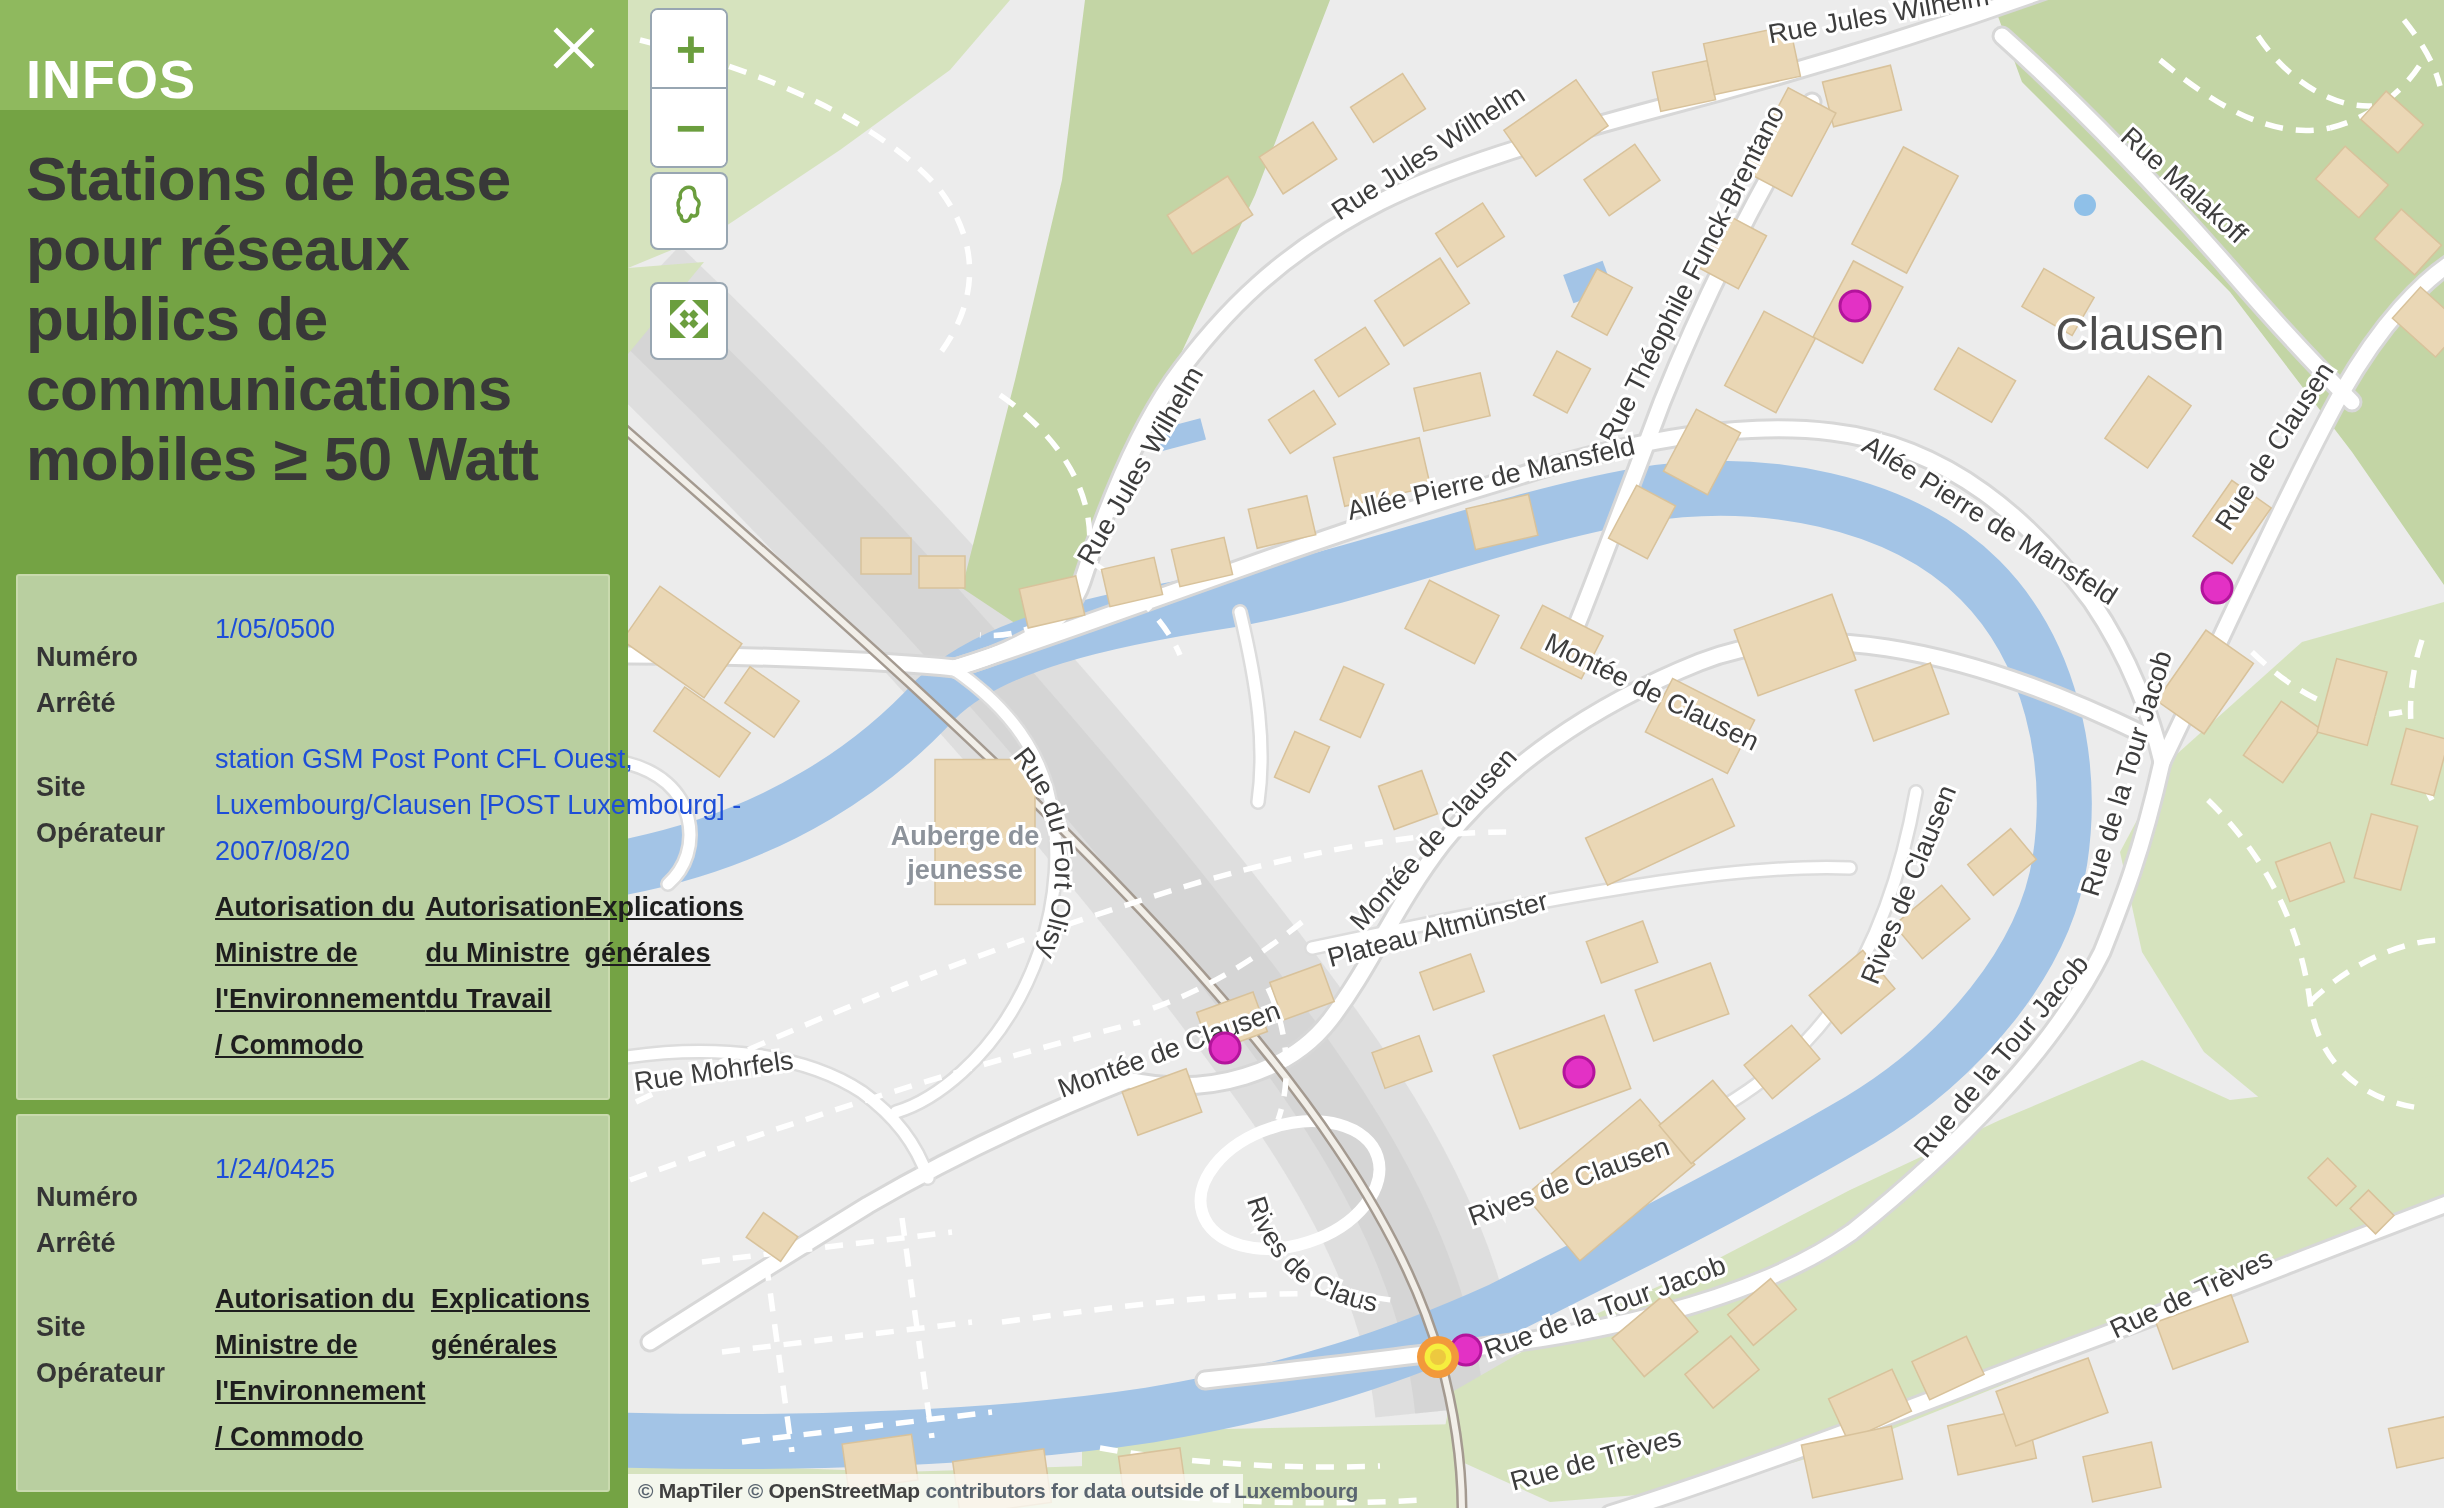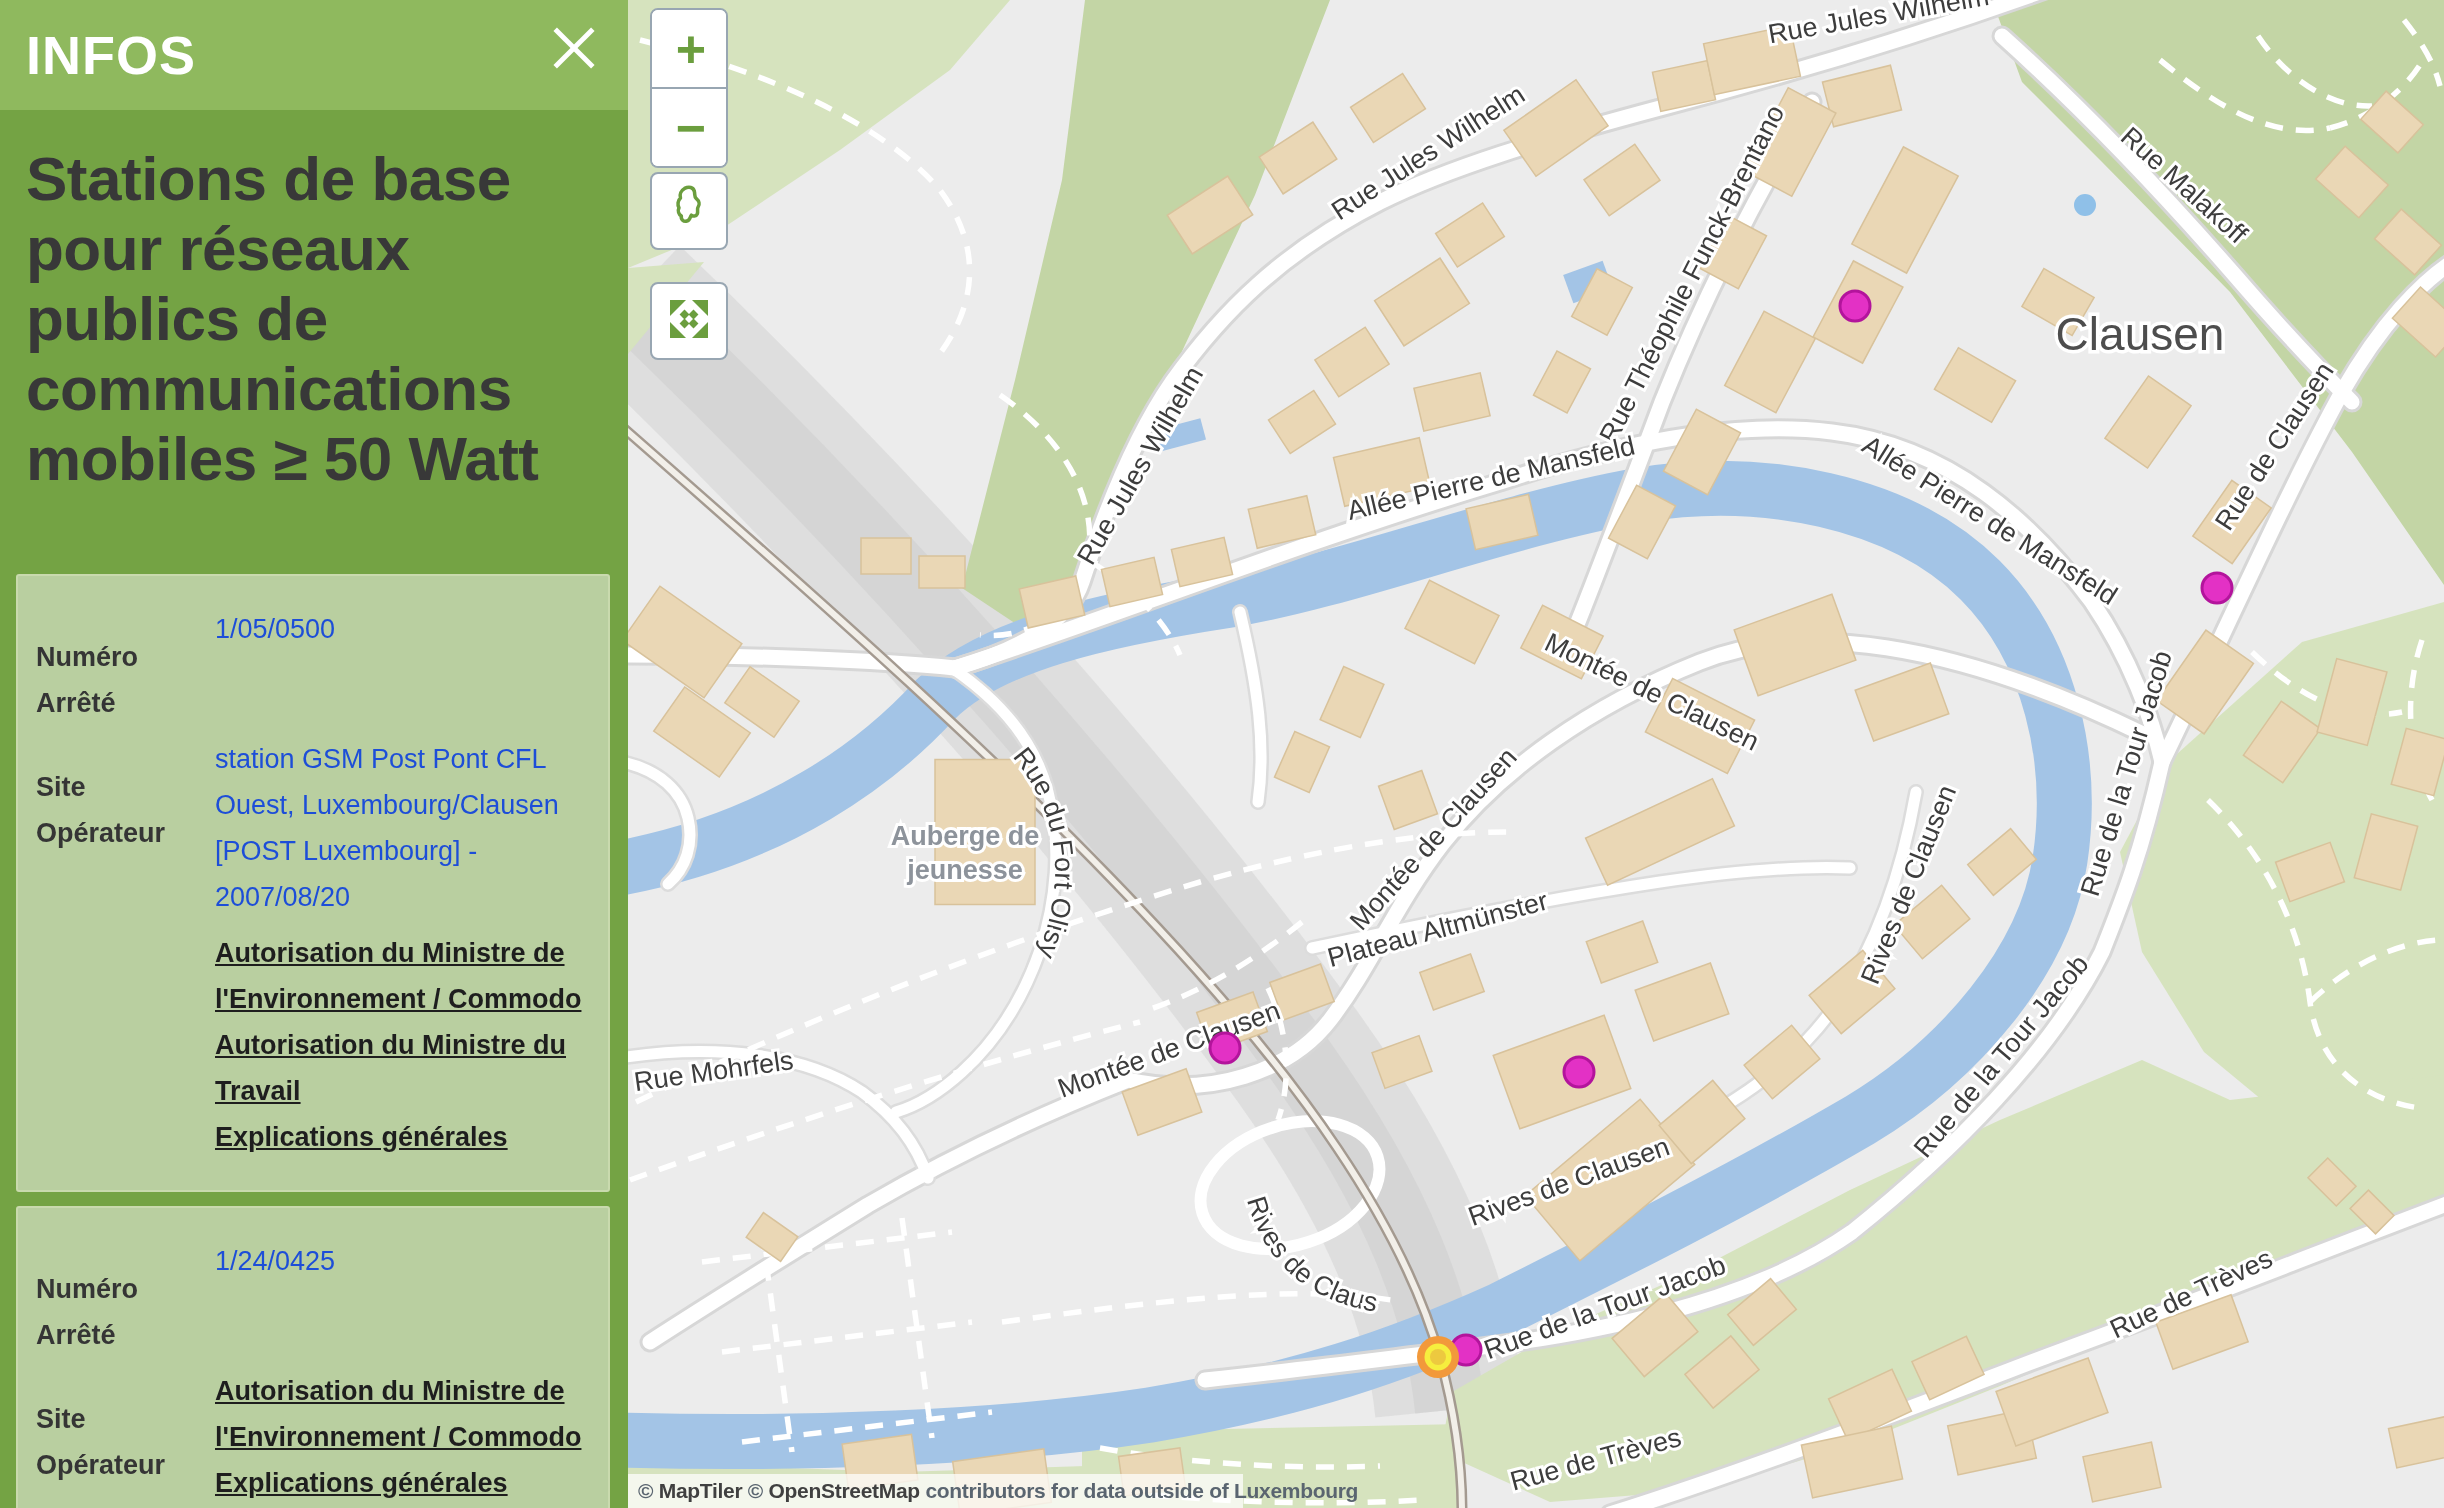--- a/index.html
+++ b/index.html
@@ -2,31 +2,31 @@
 <html><head>
 <meta charset="utf-8">
 <style>
   html,body{margin:0;padding:0;background:#fff;}
   *{box-sizing:border-box;}
   body{font-family:"Liberation Sans",sans-serif;}
   .app{position:relative;width:2444px;height:1508px;overflow:hidden;background:#ECECEC;}
 
   
   .sidebar{position:absolute;left:0;top:0;width:628px;height:1508px;background:#74A344;z-index:20;}
-  .sidebar-header{position:relative;height:110px;background:#8FB95E;display:flex;align-items:center;}
+  .sidebar-header{position:relative;height:110px;background:#8FB95E;display:flex;align-items:flex-end;}
   .sidebar-header .title{color:#fff;font-size:54px;font-weight:700;letter-spacing:1px;padding-left:26px;}
   .close-btn{position:absolute;right:22px;top:16px;width:64px;height:64px;cursor:pointer;display:flex;align-items:center;justify-content:center;background:transparent;border:0;}
   .panel-title{padding:34px 30px 0 26px;font-size:62px;line-height:70px;font-weight:700;color:#383838;letter-spacing:-0.5px;}
   .cards{margin-top:80px;}
   .card{margin:0 18px 14px 16px;background:#B9CFA0;border:2px solid #c9daae;border-radius:3px;
         padding:30px 18px 30px 18px;display:grid;grid-template-columns:165px 1fr;column-gap:14px;row-gap:10px;
         font-size:27px;line-height:46px;color:#333;}
   .card .label{font-weight:700;color:#353535;margin-top:28px;}
   .card .value{color:#1d4ed8;font-weight:500;}
-  .card .links{grid-column:2;display:flex;flex-direction:column;}
+  .card .links{grid-column:2;display:flex;flex-direction:row;}
   .card .links a{color:#1e1e1e;font-weight:700;text-decoration:underline;line-height:46px;cursor:pointer;}
 
   
   .map{position:absolute;left:628px;top:0;width:1816px;height:1508px;background:#ECECEC;}
   .map svg.mapcanvas{position:absolute;left:0;top:0;cursor:grab;}
 
   .green-light{fill:#D6E3BE;}
   .green-sage{fill:#C3D5A5;}
   .water{fill:none;stroke:#A3C4E6;stroke-width:55;stroke-linecap:butt;stroke-linejoin:round;}
   .pond{fill:#A3C4E6;}

